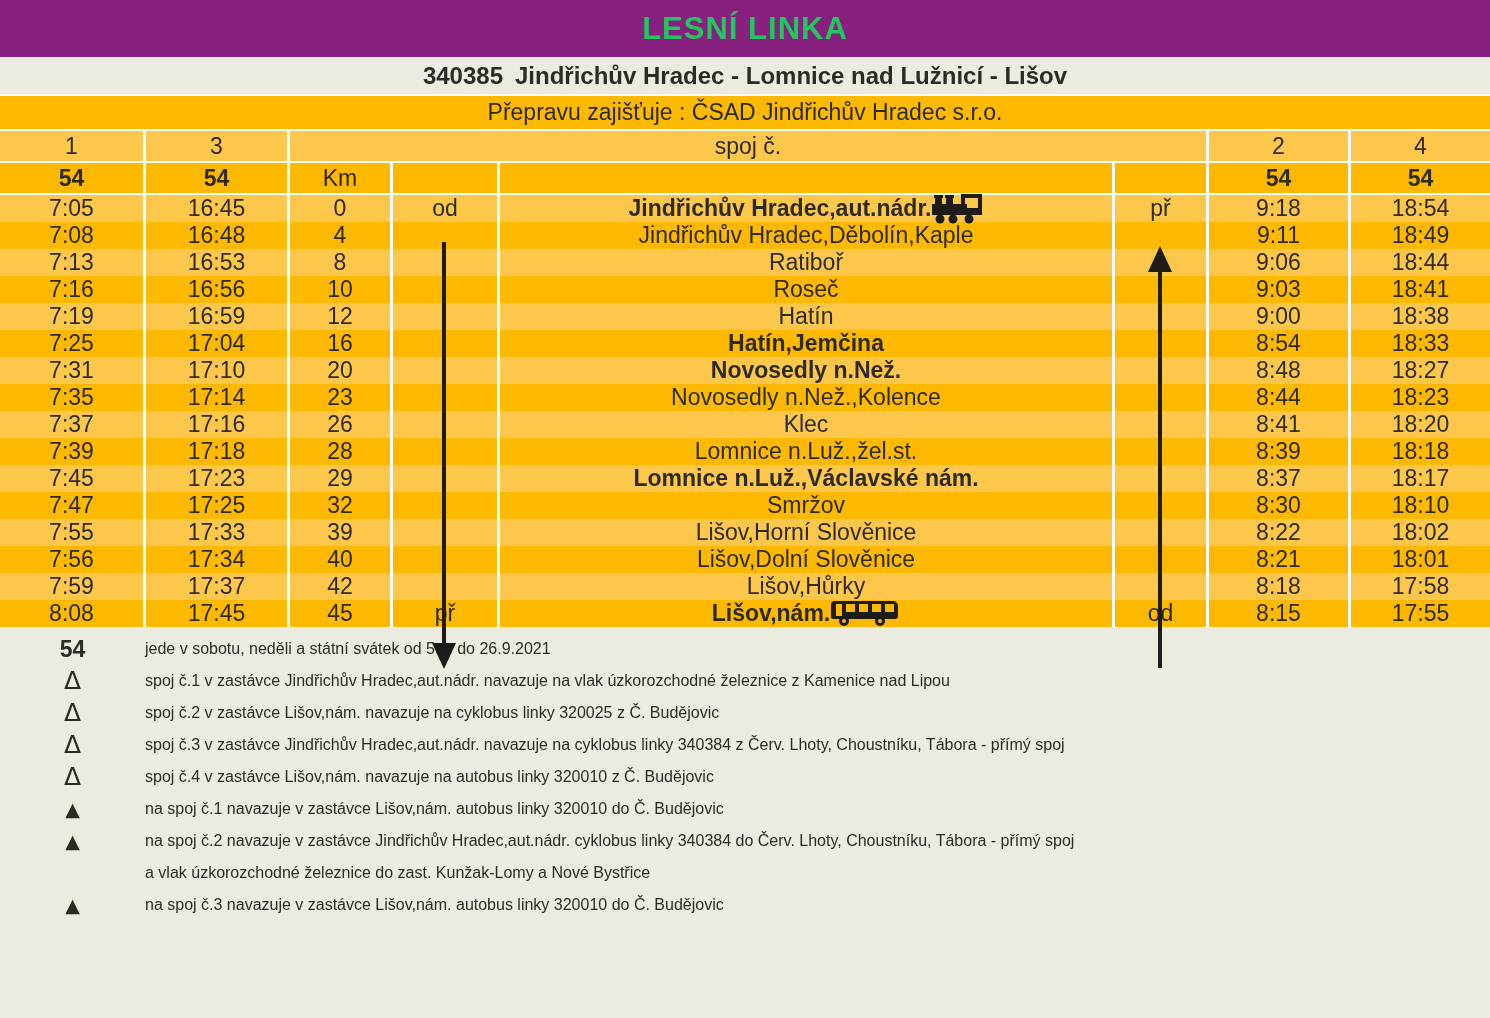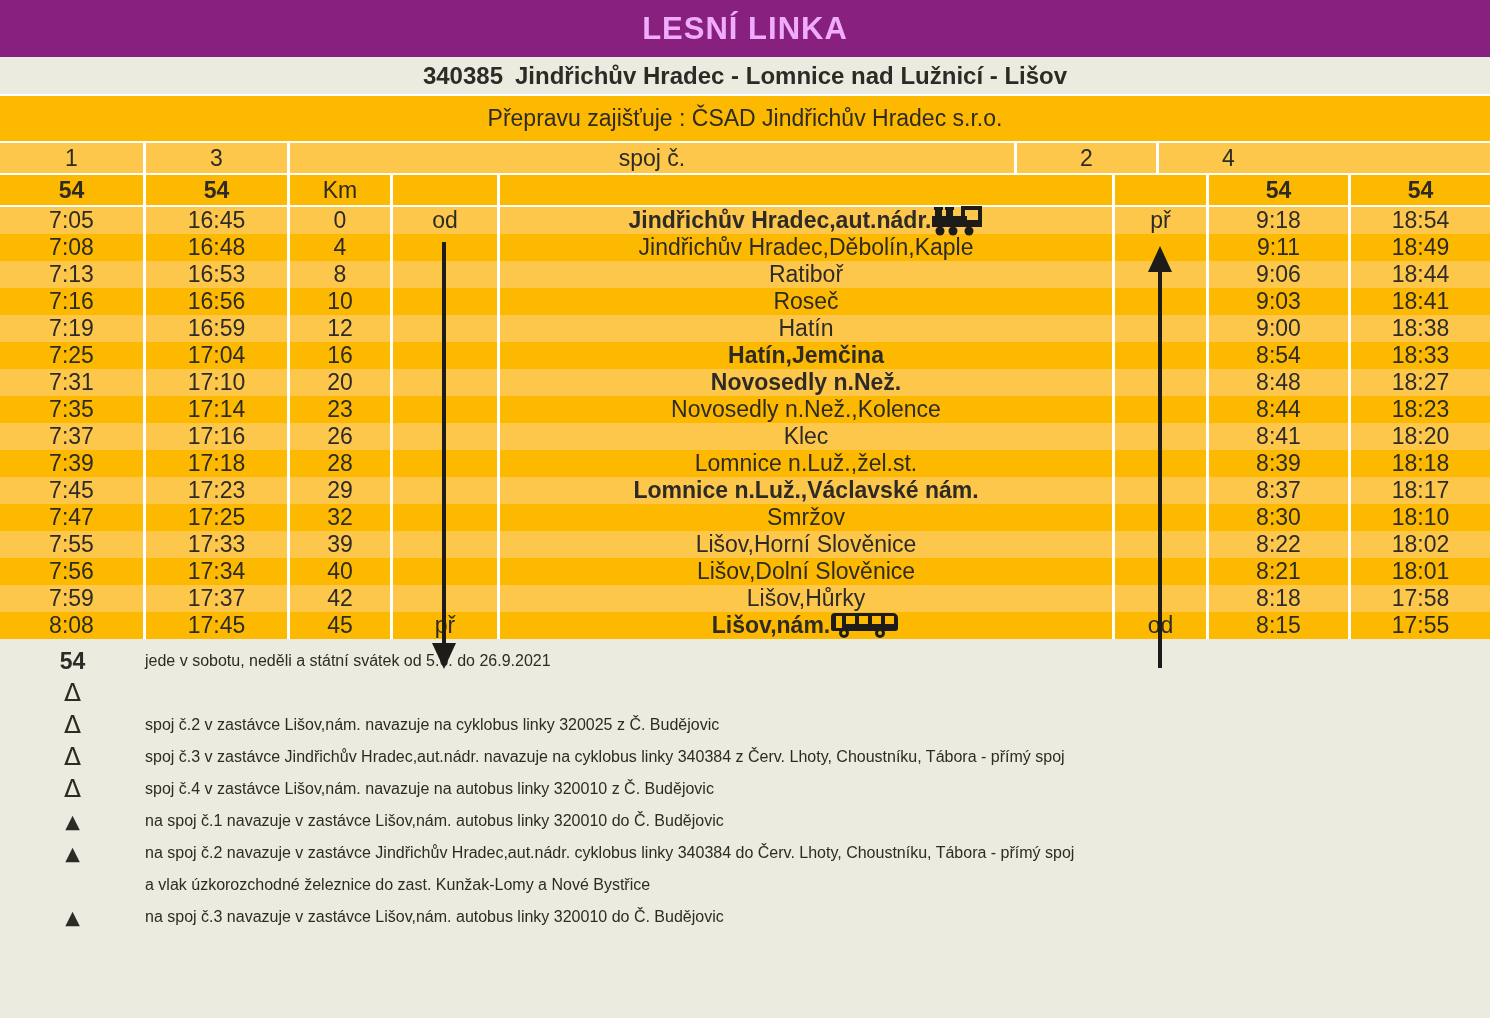--- a/index.html
+++ b/index.html
@@ -7,41 +7,41 @@
   .page {
     width:1490px; height:1018px; position:relative; overflow:hidden;
     background:#ecebdf;
     font-family:"Liberation Sans", sans-serif;
     color:#2e2b26;
   }
   
   .banner {
     height:57px; background:#87207f; display:flex; align-items:center; justify-content:center;
   }
-  .banner .title { color:#f0abfc; font-size:31px; font-weight:bold; letter-spacing:1px; }
+  .banner .title { color:#22c55e; font-size:31px; font-weight:bold; letter-spacing:1px; }
   .subtitle {
     height:39px; background:#ecebdf; display:flex; align-items:center; justify-content:center;
     font-size:24px; font-weight:bold; border-bottom:2px solid #ffffff;
   }
   .subtitle .line-number { margin-right:12px; }
   .operator {
-    height:47px; background:#fcb900; display:flex; align-items:center; justify-content:center;
+    height:35px; background:#fcb900; display:flex; align-items:center; justify-content:center;
     font-size:23px; border-bottom:2px solid #ffffff;
   }
   
   .timetable { position:relative; }
   .trow { display:flex; height:27px;justify-content:flex-end; }
   .hrow { display:flex; height:32px; border-bottom:2px solid #ffffff; }
   .light { background:#fdc74b; }
   .dark  { background:#fcb900; }
   .cell { display:flex; align-items:center; justify-content:center; font-size:23px; }
   .dv { border-left:3px solid #ffffff; }
   .c1{width:143px}.c2{width:144px}.c3{width:103px}.c4{width:107px}
   .c5{width:615px}.c6{width:94px}.c7{width:142px}.c8{width:142px}
-  .spojcell{width:727px}
+  .spojcell{width:919px}
   .b { font-weight:bold; }
   .stopcell { }
   .icon { display:block; }
   
   .arrow { position:absolute; width:24px; }
   .arrow-od { left:432px; top:242px; height:427px; }
   .arrow-od::before {
     content:""; position:absolute; left:10px; top:0; width:4px; height:401px; background:#1e1c19;
   }
   .arrow-od::after {
@@ -316,20 +316,21 @@
 
   <div class="footnotes">
 
     <div class="fnrow">
       <div class="fnsym fn-num">54</div>
       <div class="fntext">jede v sobotu, neděli a státní svátek od 5.6. do 26.9.2021</div>
     </div>
 
     <div class="fnrow">
       <div class="fnsym fn-delta">Δ</div>
+      <div class="fntext">spoj č.1 v zastávce Jindřichův Hradec,aut.nádr. navazuje na vlak úzkorozchodné železnice z Kamenice nad Lipou</div>
     </div>
 
     <div class="fnrow">
       <div class="fnsym fn-delta">Δ</div>
       <div class="fntext">spoj č.2 v zastávce Lišov,nám. navazuje na cyklobus linky 320025 z Č. Budějovic</div>
     </div>
 
     <div class="fnrow">
       <div class="fnsym fn-delta">Δ</div>
       <div class="fntext">spoj č.3 v zastávce Jindřichův Hradec,aut.nádr. navazuje na cyklobus linky 340384 z Červ. Lhoty, Choustníku, Tábora - přímý spoj</div>

